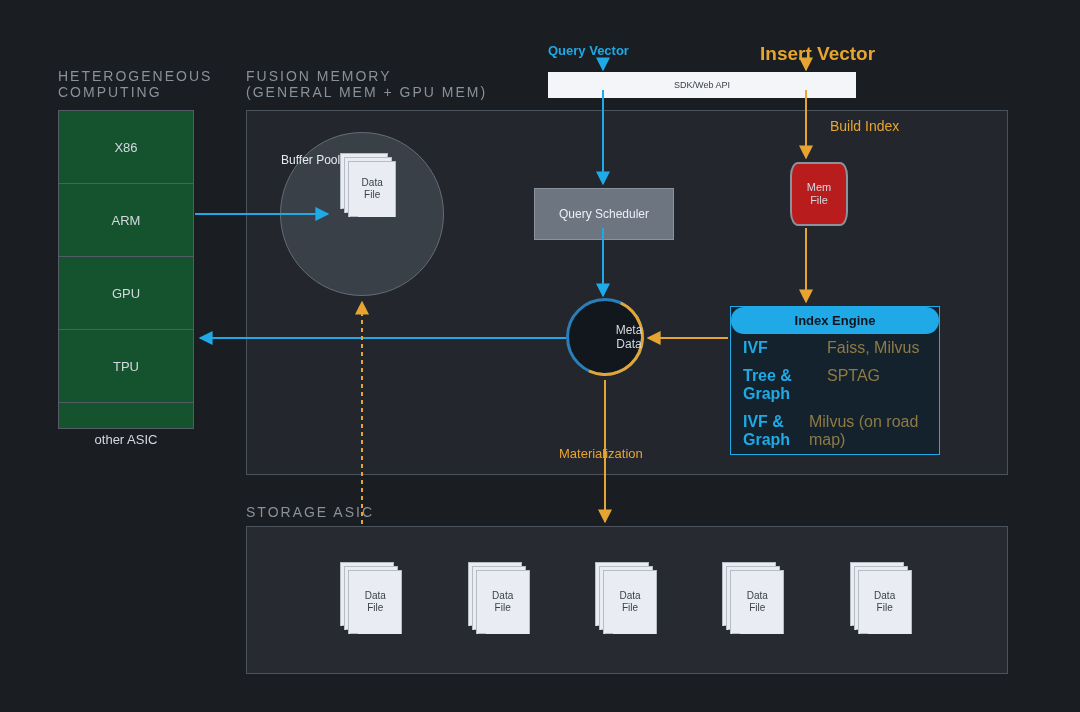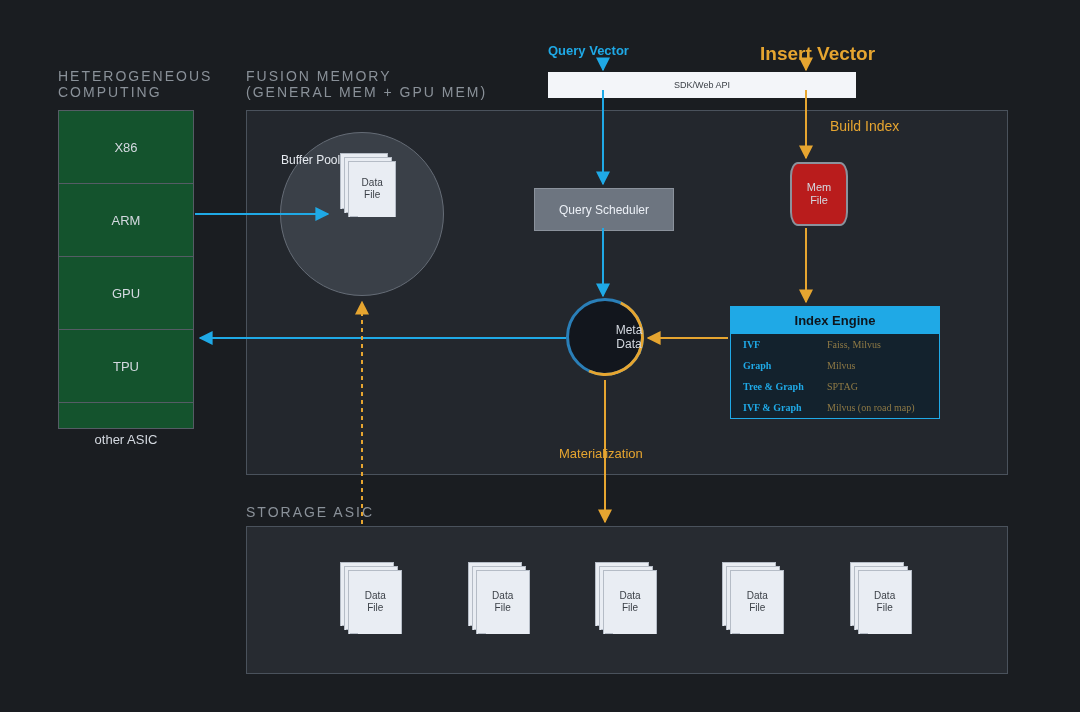--- a/index.html
+++ b/index.html
@@ -100,21 +100,21 @@
   
   .qv-label { position:absolute; left:548px; top:43px; color:#1fa9e6; font-size:13px; font-weight:bold; }
   .iv-label { position:absolute; left:760px; top:43px; color:#e6a530; font-size:19px; font-weight:bold; }
   .build-idx-label { position:absolute; left:830px; top:118px; color:#e6a530; font-size:14px; }
   .material-label { position:absolute; left:543px; top:446px; color:#e6a530; font-size:13px;margin-left:16px; }
 
   
   .qs-box {
     position: absolute;
     left: 534px; top: 188px;
-    width: 140px; height: 43px;
+    width: 140px; height: 52px;
     background: #6d7580;
     border: 1px solid #8b929c;
     color: #ecf0f6;
     font-size:12px;
     display:flex; align-items:center; justify-content:center;
   }
 
   
   .memfile {
     position:absolute; left:778px; top:162px;
@@ -144,23 +144,23 @@
   
   .ie-box {
     position:absolute; left:730px; top:306px;
     width:210px;
     border:1px solid #1fa9e6;
     background:#13222d;
   }
   .ie-title{
     background:#1fa9e6; color:#0e151c;
     font-size:13px; font-weight:bold;
-    text-align:center; padding:6px 0;
-  }
-  .ie-row { display:flex; padding:5px 12px; font-size:10px;font-family:Liberation Serif, serif; }
+    text-align:center; padding:6px 0;border-radius:13px;
+  }
+  .ie-row { display:flex; padding:5px 12px; font-size:16px; }
   .ie-key { color:#1fa9e6; width:84px; font-weight:bold; }
   .ie-val { color:#8f7a45; }
 
   
   .st-box{
     position:absolute; left:246px; top:526px;
     width:762px; height:148px;
     border:1px solid #4a525c;
     background:#272b31;
     display:flex; align-items:center; justify-content:space-evenly;
@@ -217,24 +217,20 @@
 
 <div class="meta-circle">
   <div class="meta-text"><span>Meta</span><br><span>Data</span></div>
 </div>
 
 <div class="ie-box">
   <div class="ie-title">Index Engine</div>
   <div class="ie-row">
       <div class="ie-key">IVF</div>
       <div class="ie-val">Faiss, Milvus</div>
-    </div>
-  <div class="ie-row">
-      <div class="ie-key">Graph</div>
-      <div class="ie-val">Milvus</div>
     </div>
   <div class="ie-row">
       <div class="ie-key">Tree &amp; Graph</div>
       <div class="ie-val">SPTAG</div>
     </div>
   <div class="ie-row">
       <div class="ie-key">IVF &amp; Graph</div>
       <div class="ie-val">Milvus (on road map)</div>
     </div>
 </div>

